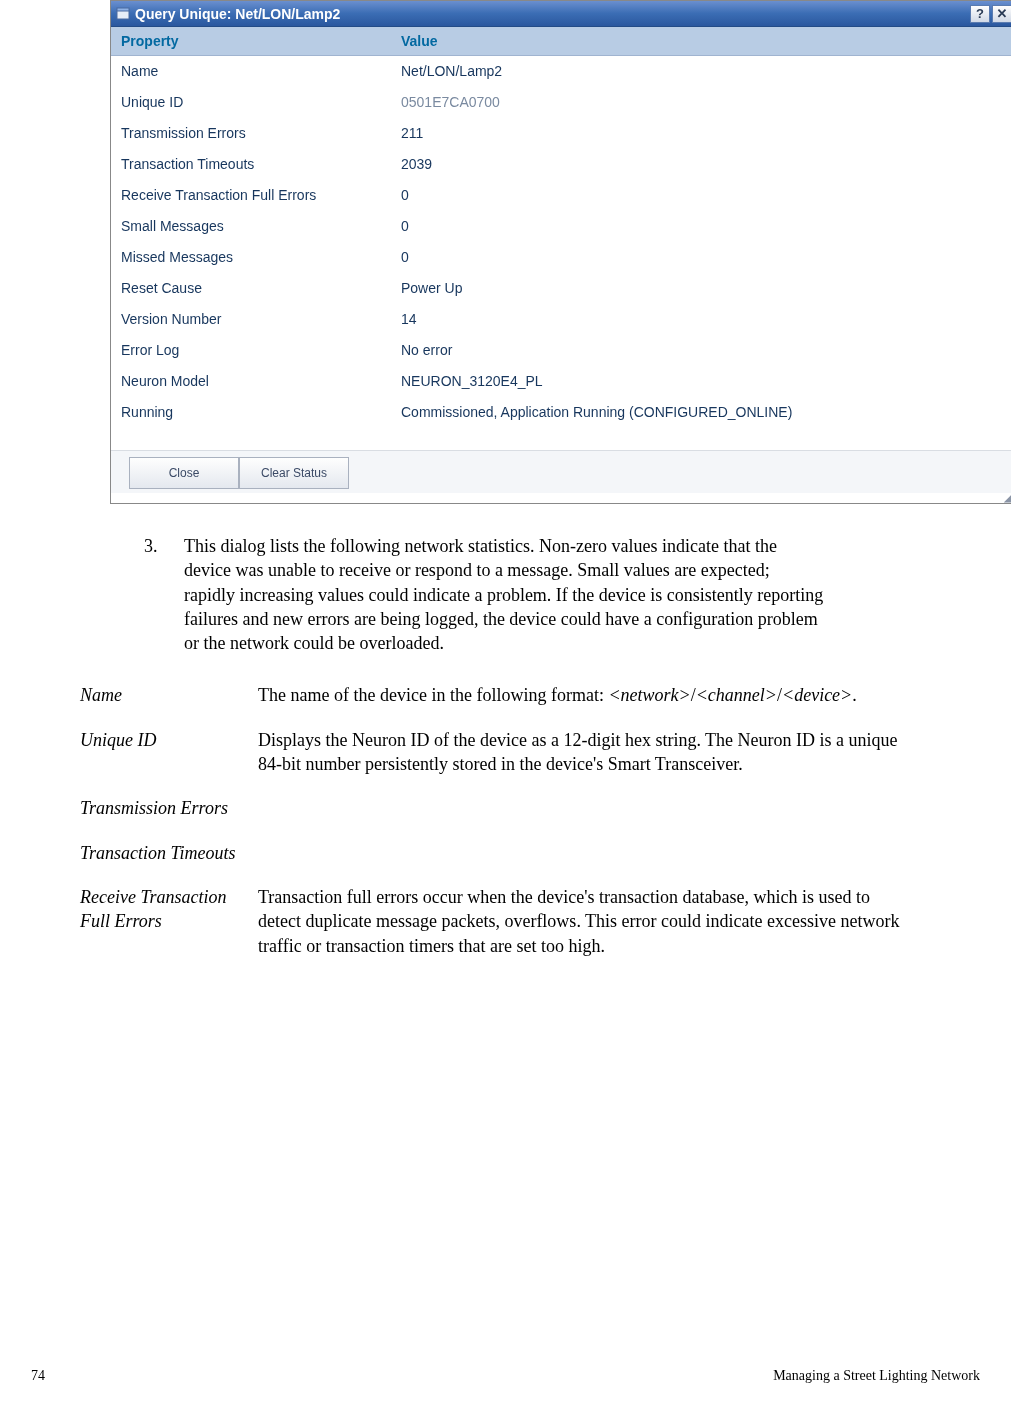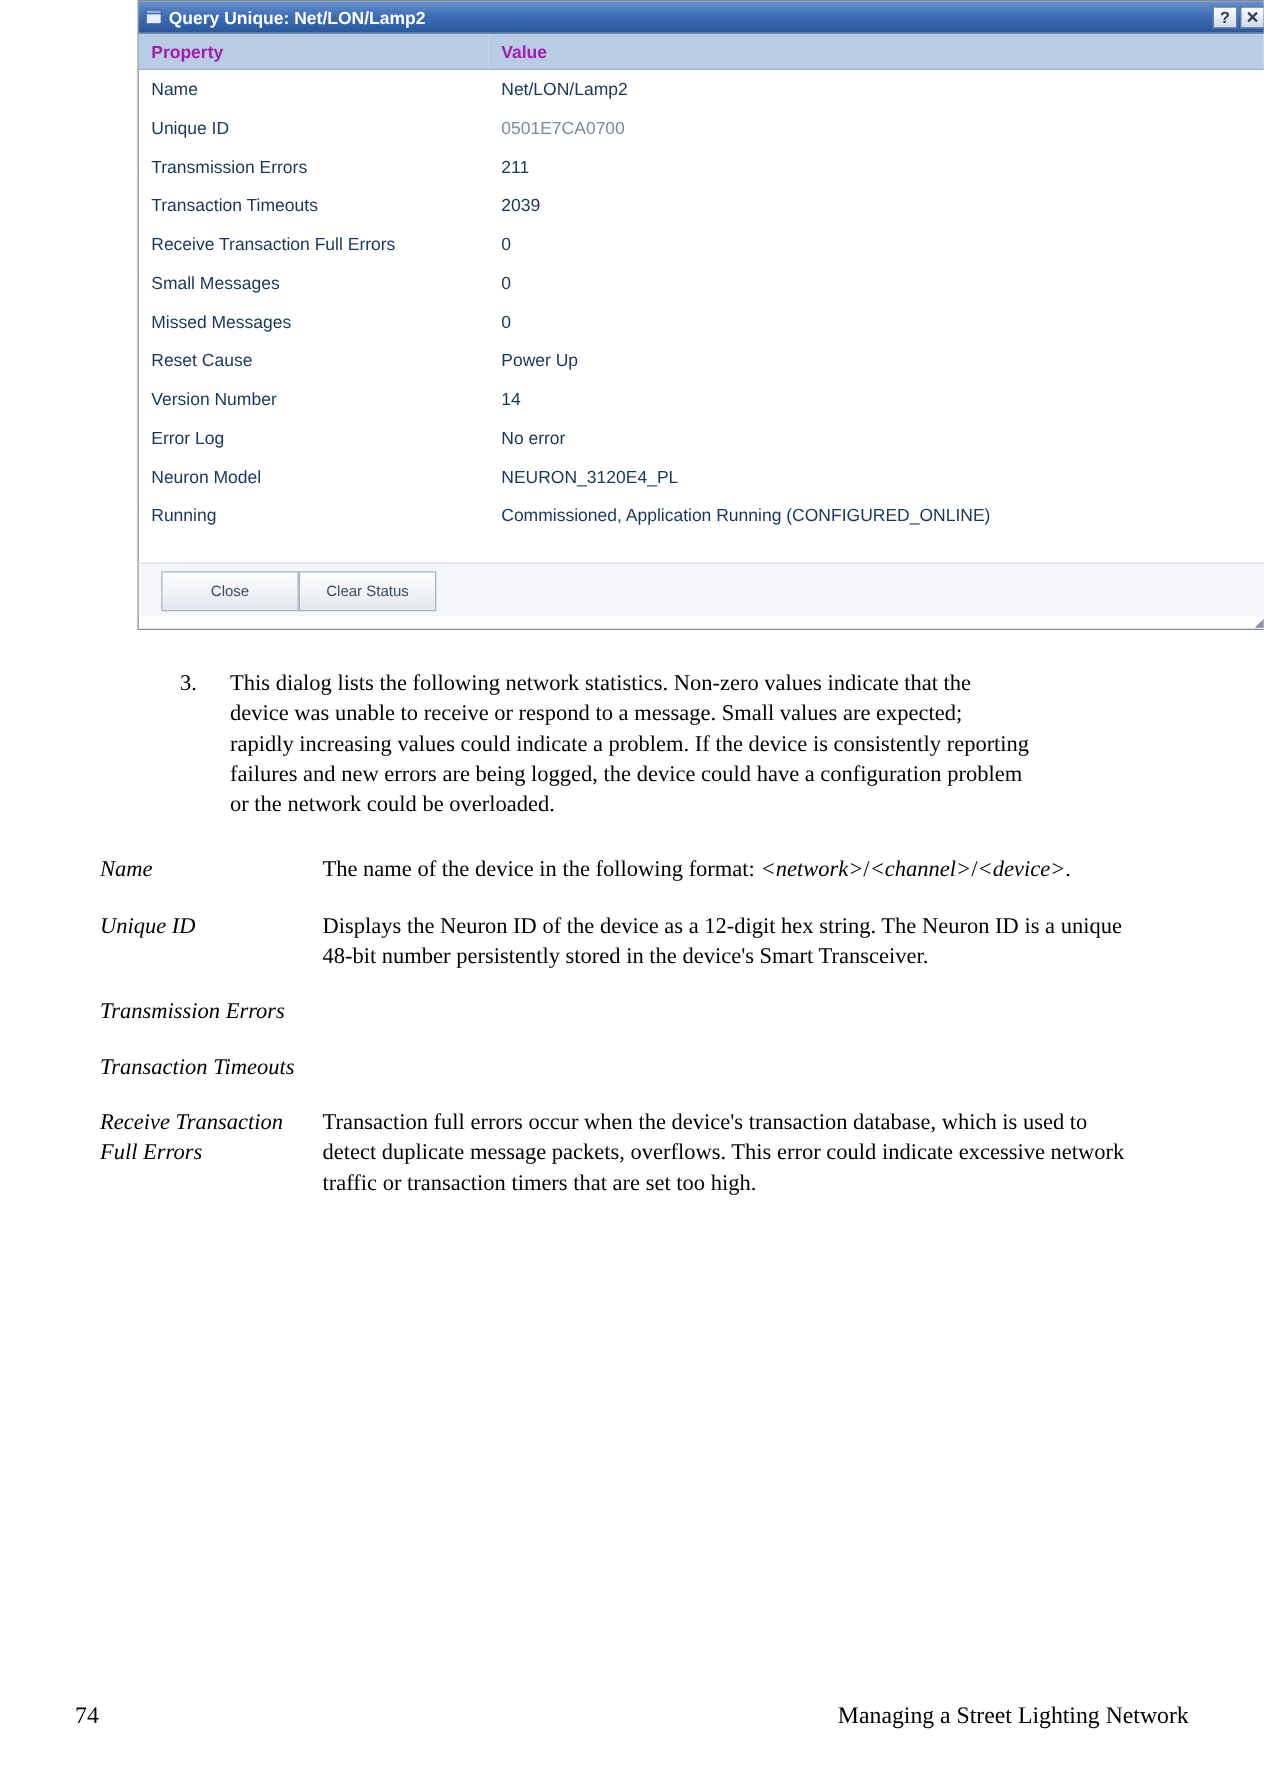--- a/index.html
+++ b/index.html
@@ -55,21 +55,21 @@
     line-height: 1;
     cursor: pointer;
   }
   .table-wrap { padding: 0; }
   .ptable {
     width: 100%;
     border-collapse: collapse;
   }
   .ptable th {
     background: #b8cce4;
-    color: #a21caf;
+    color: #0369a1;
     text-align: left;
     font-weight: bold;
     padding: 6px 10px;
     border-bottom: 1px solid #a0b4d0;
     font-family: Tahoma, Verdana, Arial, sans-serif;
   }
   .ptable td {
     padding: 7px 10px;
     color: #17365d;
     font-family: Tahoma, Verdana, Arial, sans-serif;
@@ -136,24 +136,24 @@
   .def-term {
     width: 160px;
     font-style: italic;
   }
   .def-desc { flex: 1; max-width: 650px; }
   .footer {
     position: absolute;
     bottom: 40px;
     left: 0;
     width: 1011px;
-    padding: 0 60px;
+    padding: 0 31px;
     display: flex;
     justify-content: space-between;
-    font-size: 19px;
+    font-size: 14px;
   }
   .fmt-placeholder { font-style: italic; }
 </style>
 </head>
 <body>
 <div class="page">
 
   <div class="dialog">
     <div class="titlebar">
       <span class="icon">
@@ -240,21 +240,21 @@
       <div class="text">This dialog lists the following network statistics.  Non-zero values indicate that the device was unable to receive or respond to a message.  Small values are expected; rapidly increasing values could indicate a problem.  If the device is consistently reporting failures and new errors are being logged, the device could have a configuration problem or the network could be overloaded.</div>
     </div>
 
     <div class="defs" id="defs-container">
         <div class="def-row">
           <div class="def-term">Name</div>
           <div class="def-desc">The name of the device in the following format: <span class="fmt-placeholder">&lt;network&gt;</span>/<span class="fmt-placeholder">&lt;channel&gt;</span>/<span class="fmt-placeholder">&lt;device&gt;</span>.</div>
         </div>
         <div class="def-row">
           <div class="def-term">Unique ID</div>
-          <div class="def-desc">Displays the Neuron ID of the device as a 12-digit hex string.  The Neuron ID is a unique 48-bit number persistently stored in the device's Smart Transceiver.</div>
+          <div class="def-desc">Displays the Neuron ID of the device as a 12-digit hex string.  The Neuron ID is a unique 84-bit number persistently stored in the device's Smart Transceiver.</div>
         </div>
         <div class="def-row">
           <div class="def-term">Transmission Errors</div>
         </div>
         <div class="def-row">
           <div class="def-term">Transaction Timeouts</div>
         </div>
         <div class="def-row">
           <div class="def-term">Receive Transaction Full Errors</div>
           <div class="def-desc">Transaction full errors occur when the device's transaction database, which is used to detect duplicate message packets, overflows.  This error could indicate excessive network traffic or transaction timers that are set too high.</div>

